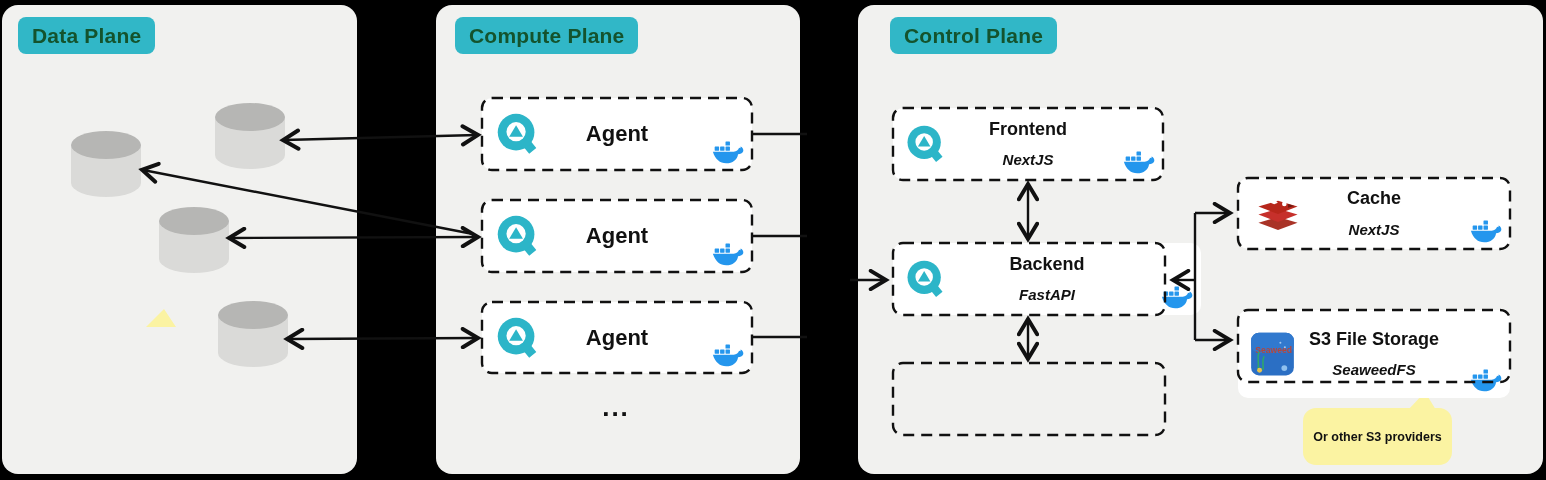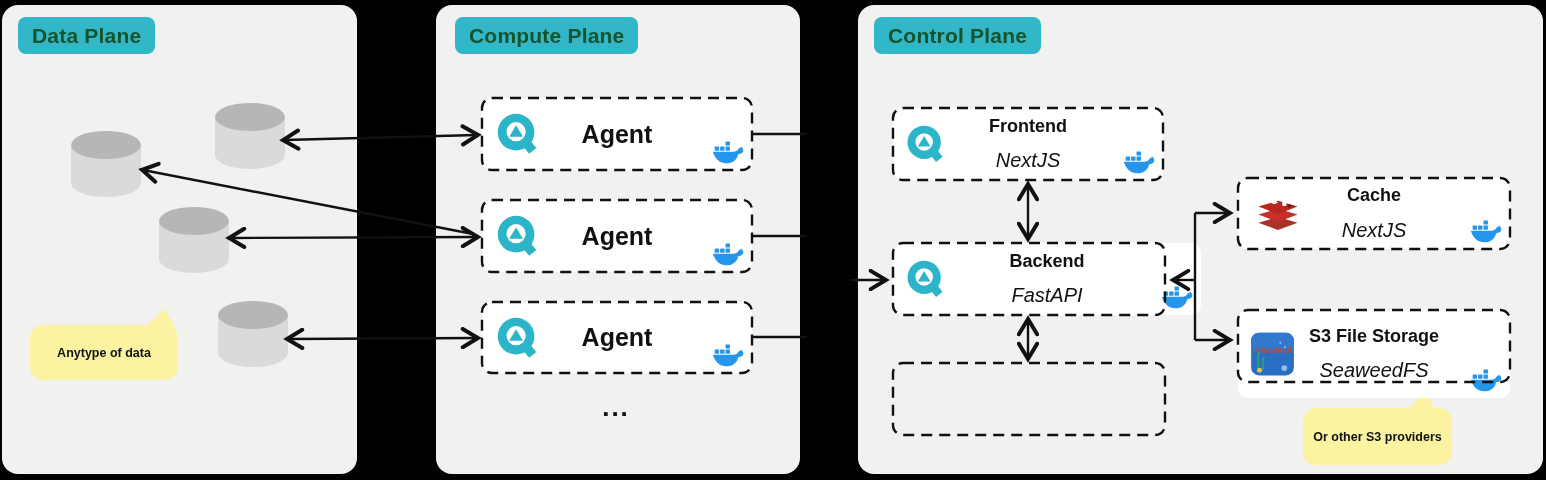--- a/index.html
+++ b/index.html
@@ -6,34 +6,34 @@
   .canvas{position:relative;width:1546px;height:480px;background:#000;overflow:hidden;
           font-family:"Liberation Sans",sans-serif;color:#111;}
   .panel{position:absolute;top:5px;height:469px;background:#F1F1EF;border-radius:16px;}
   #p-data{left:2px;width:355px;}
   #p-compute{left:436px;width:364px;}
   #p-control{left:858px;width:685px;}
   .badge{position:absolute;top:12px;background:#31B7C7;color:#14532d;font-weight:bold;
          font-size:21px;line-height:1;padding:8px 14px;border-radius:8px;letter-spacing:.2px;}
   #p-data .badge{left:16px;}
   #p-compute .badge{left:19px;}
-  #p-control .badge{left:16px;}
+  #p-control .badge{left:32px;}
   .cyl{position:absolute;width:76px;height:72px;}
   .note{position:absolute;background:#FBF3A2;border-radius:13px;display:flex;align-items:center;
         justify-content:center;font-weight:bold;font-size:12.5px;text-align:center;}
   .tail{position:absolute;}
   .box{position:absolute;background:#fff;border-radius:10px;}
   .logo{position:absolute;top:50%;transform:translateY(-50%);}
   .whale{position:absolute;right:8px;bottom:4px;width:32px;height:25px;}
   .agent-label{position:absolute;inset:0;display:flex;align-items:center;justify-content:center;
-               font-weight:bold;font-size:25px;}
+               font-weight:bold;font-size:22px;}
   .svc-text{position:absolute;inset:0;display:flex;flex-direction:column;align-items:center;
             justify-content:center;gap:11px;}
   .svc-title{font-weight:bold;font-size:18px;line-height:1.2;}
-  .svc-sub{font-style:italic;font-size:20px;line-height:1.2;}
+  .svc-sub{font-style:italic;font-size:15px;line-height:1.2;font-weight:bold;}
   .more{position:absolute;left:595px;top:392px;width:42px;text-align:center;
         font-weight:bold;font-size:26px;letter-spacing:2px;}
   #overlay{position:absolute;left:0;top:0;pointer-events:none;}
   .hidden-defs{position:absolute;width:0;height:0;overflow:hidden;}
 </style>
 </head>
 <body>
 
 <svg class="hidden-defs" aria-hidden="true">
   <defs>
@@ -112,21 +112,20 @@
       <ellipse cx="38" cy="17" rx="35" ry="14" fill="#B6B6B4"></ellipse>
   </svg>
   <svg class="cyl" style="left:215px;top:298px" viewBox="0 0 76 72">
     <path d="M3,17 v38 a35,14 0 0 0 70,0 V17" fill="#DADAD8"></path>
       <ellipse cx="38" cy="17" rx="35" ry="14" fill="#B6B6B4"></ellipse>
   </svg>
 
   <svg class="tail" style="left:142px;top:307px" width="38" height="20">
     <path d="M4,20 L22,2 L34,20 Z" fill="#FBF3A2"></path>
   </svg>
-  <div class="note" style="left:30px;top:325px;width:148px;height:55px">Anytype of data</div>
 
   <svg class="tail" style="left:1398px;top:390px" width="42" height="20">
     <path d="M10,20 L27,2 L38,20 Z" fill="#FBF3A2"></path>
   </svg>
   <div class="note" style="left:1303px;top:408px;width:149px;height:57px">Or other S3 providers</div>
 
   <div class="box" style="left:482px;top:98px;width:270px;height:72px">
     <svg class="logo" style="left:13px;width:44px;height:44px" viewBox="0 0 48 48">
         <use href="#sym-q"></use>
       </svg>

